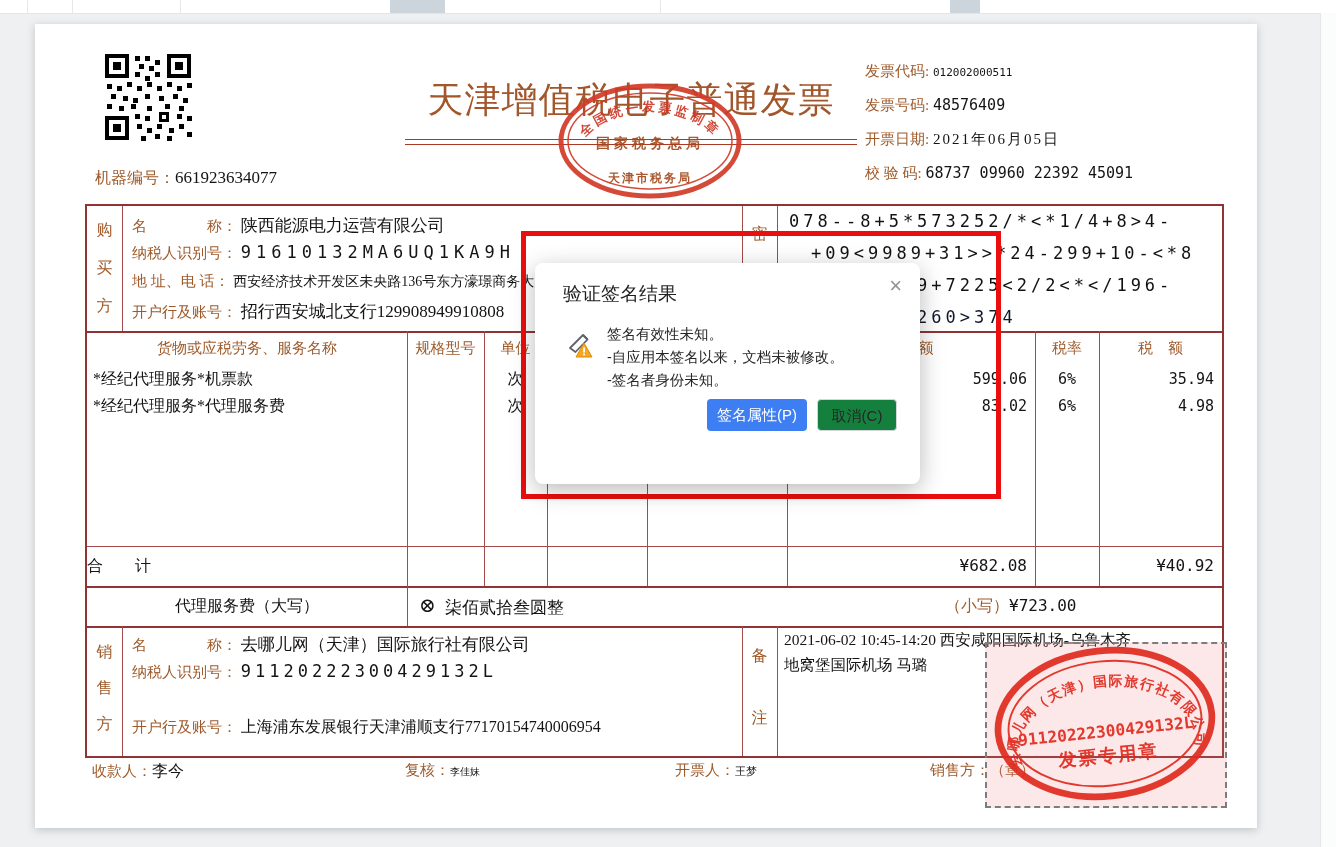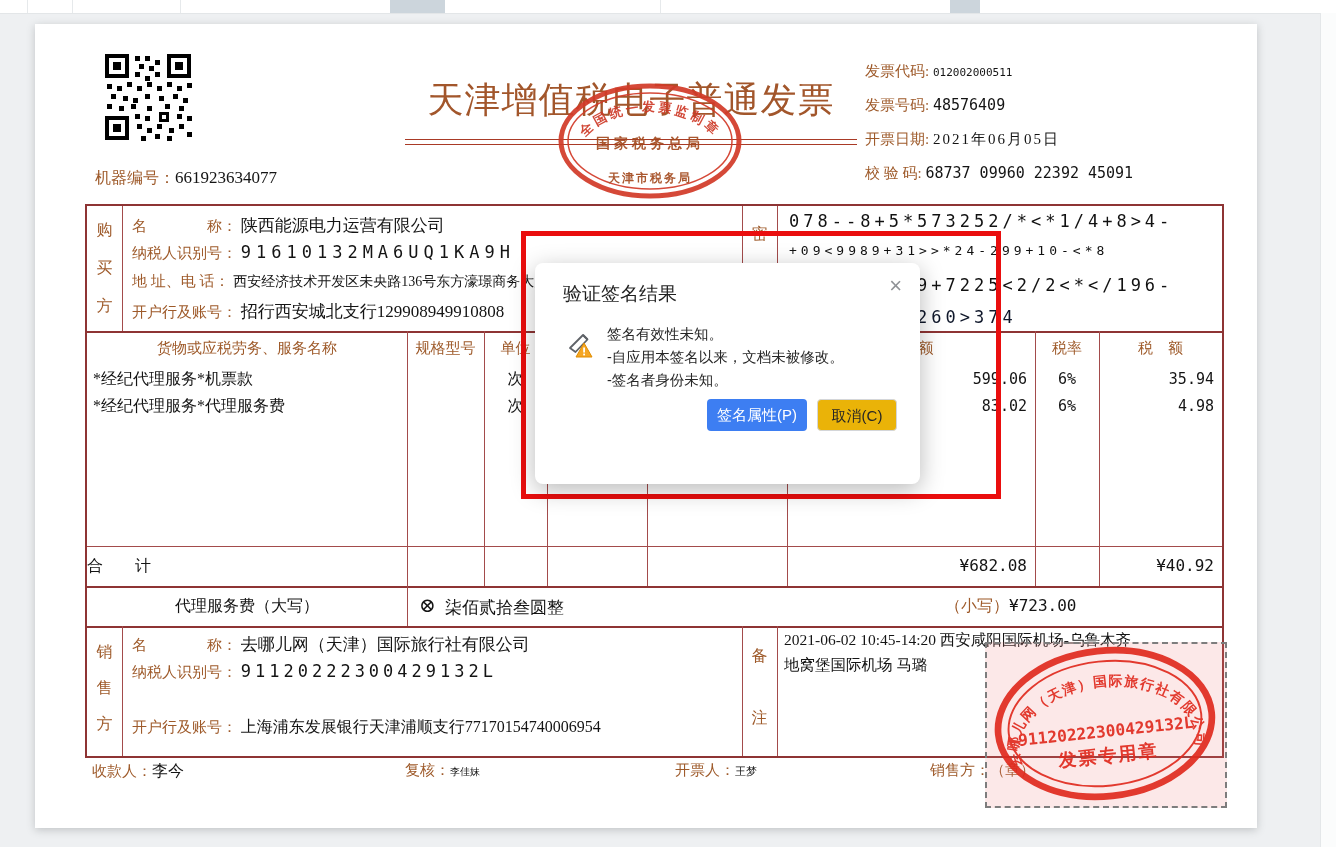--- a/index.html
+++ b/index.html
@@ -25,21 +25,21 @@
   .titleline{position:absolute;left:370px;top:115px;width:452px;height:4px;
              border-top:1.5px solid #a93a26;border-bottom:1.5px solid #a93a26;}
   .annotation{position:absolute;left:521px;top:231px;width:470px;height:258px;border:5px solid #ea0e0e;z-index:30;}
   .dialog{position:absolute;left:535px;top:263px;width:385px;height:221px;background:#fff;border-radius:8px;
           box-shadow:0 6px 24px rgba(0,0,0,.28);z-index:40;font-family:"Liberation Sans","DejaVu Sans",sans-serif;}
   .dlg-title{position:absolute;left:28px;top:18px;font-size:19px;color:#1f1f1f;}
   .dlg-close{position:absolute;right:18px;top:12px;font-size:22px;color:#8f9296;cursor:pointer;line-height:22px;}
   .dlg-line{position:absolute;left:72px;font-size:14.5px;color:#262626;}
   .btn{position:absolute;top:136px;height:32px;border-radius:4px;font-size:15px;line-height:32px;text-align:center;cursor:pointer;}
   .btn-primary{left:172px;width:100px;background:#3d7ef2;color:#fff;}
-  .btn-cancel{left:282px;width:80px;background:#eab308;color:#262626;border:1px solid #d4d6d9;box-sizing:border-box;}
+  .btn-cancel{left:282px;width:80px;background:#15803d;color:#262626;border:1px solid #d4d6d9;box-sizing:border-box;}
   .sealbox{position:absolute;left:950px;top:618px;width:238px;height:162px;border:2px dashed #7d7d7d;
            background:rgba(236,130,130,.18);z-index:5;}
 </style>
 </head>
 <body>
 
 <div class="topbar">
   <div class="tsep" style="left:27px"></div>
   <div class="tsep" style="left:72px"></div>
   <div class="tsep" style="left:180px"></div>
@@ -177,21 +177,21 @@
     </div>
     <div class="abs" style="left:45px;top:94px;font-size:15px">
       <span class="lbl">开户行及账号：</span>
       <span class="val" style="font-size:17px">招行西安城北支行129908949910808</span>
     </div>
 
     <div class="sidechar" style="left:655px;top:18px">密</div>
     <div class="sidechar" style="left:655px;top:78px">码</div>
 
     <div class="abs mono" style="left:702px;top:5px;width:425px;font-size:17px;letter-spacing:4px;color:#111">078--8+5*573252/*&lt;*1/4+8&gt;4-</div>
-    <div class="abs mono" style="left:702px;top:37px;width:425px;font-size:13px;letter-spacing:4px;color:#111">+09&lt;9989+31&gt;&gt;*24-299+10-&lt;*8</div>
+    <div class="abs mono" style="left:724px;top:37px;width:425px;font-size:17px;letter-spacing:4px;color:#111">+09&lt;9989+31&gt;&gt;*24-299+10-&lt;*8</div>
     <div class="abs mono" style="left:702px;top:69px;width:425px;font-size:17px;letter-spacing:4px;color:#111">0+2/9&gt;5&lt;&lt;9+7225&lt;2/2&lt;*&lt;/196-</div>
     <div class="abs mono" style="left:702px;top:101px;width:425px;font-size:17px;letter-spacing:4px;color:#0f172a;">&gt;849+5826260&gt;374</div>
 
     <div class="vl" style="left:320px;top:125px;height:295px"></div>
     <div class="vl" style="left:397px;top:125px;height:255px"></div>
     <div class="vl" style="left:460px;top:125px;height:255px"></div>
     <div class="vl" style="left:560px;top:125px;height:255px"></div>
     <div class="vl" style="left:700px;top:125px;height:255px"></div>
     <div class="vl" style="left:948px;top:125px;height:255px"></div>
     <div class="vl" style="left:1012px;top:125px;height:255px"></div>

